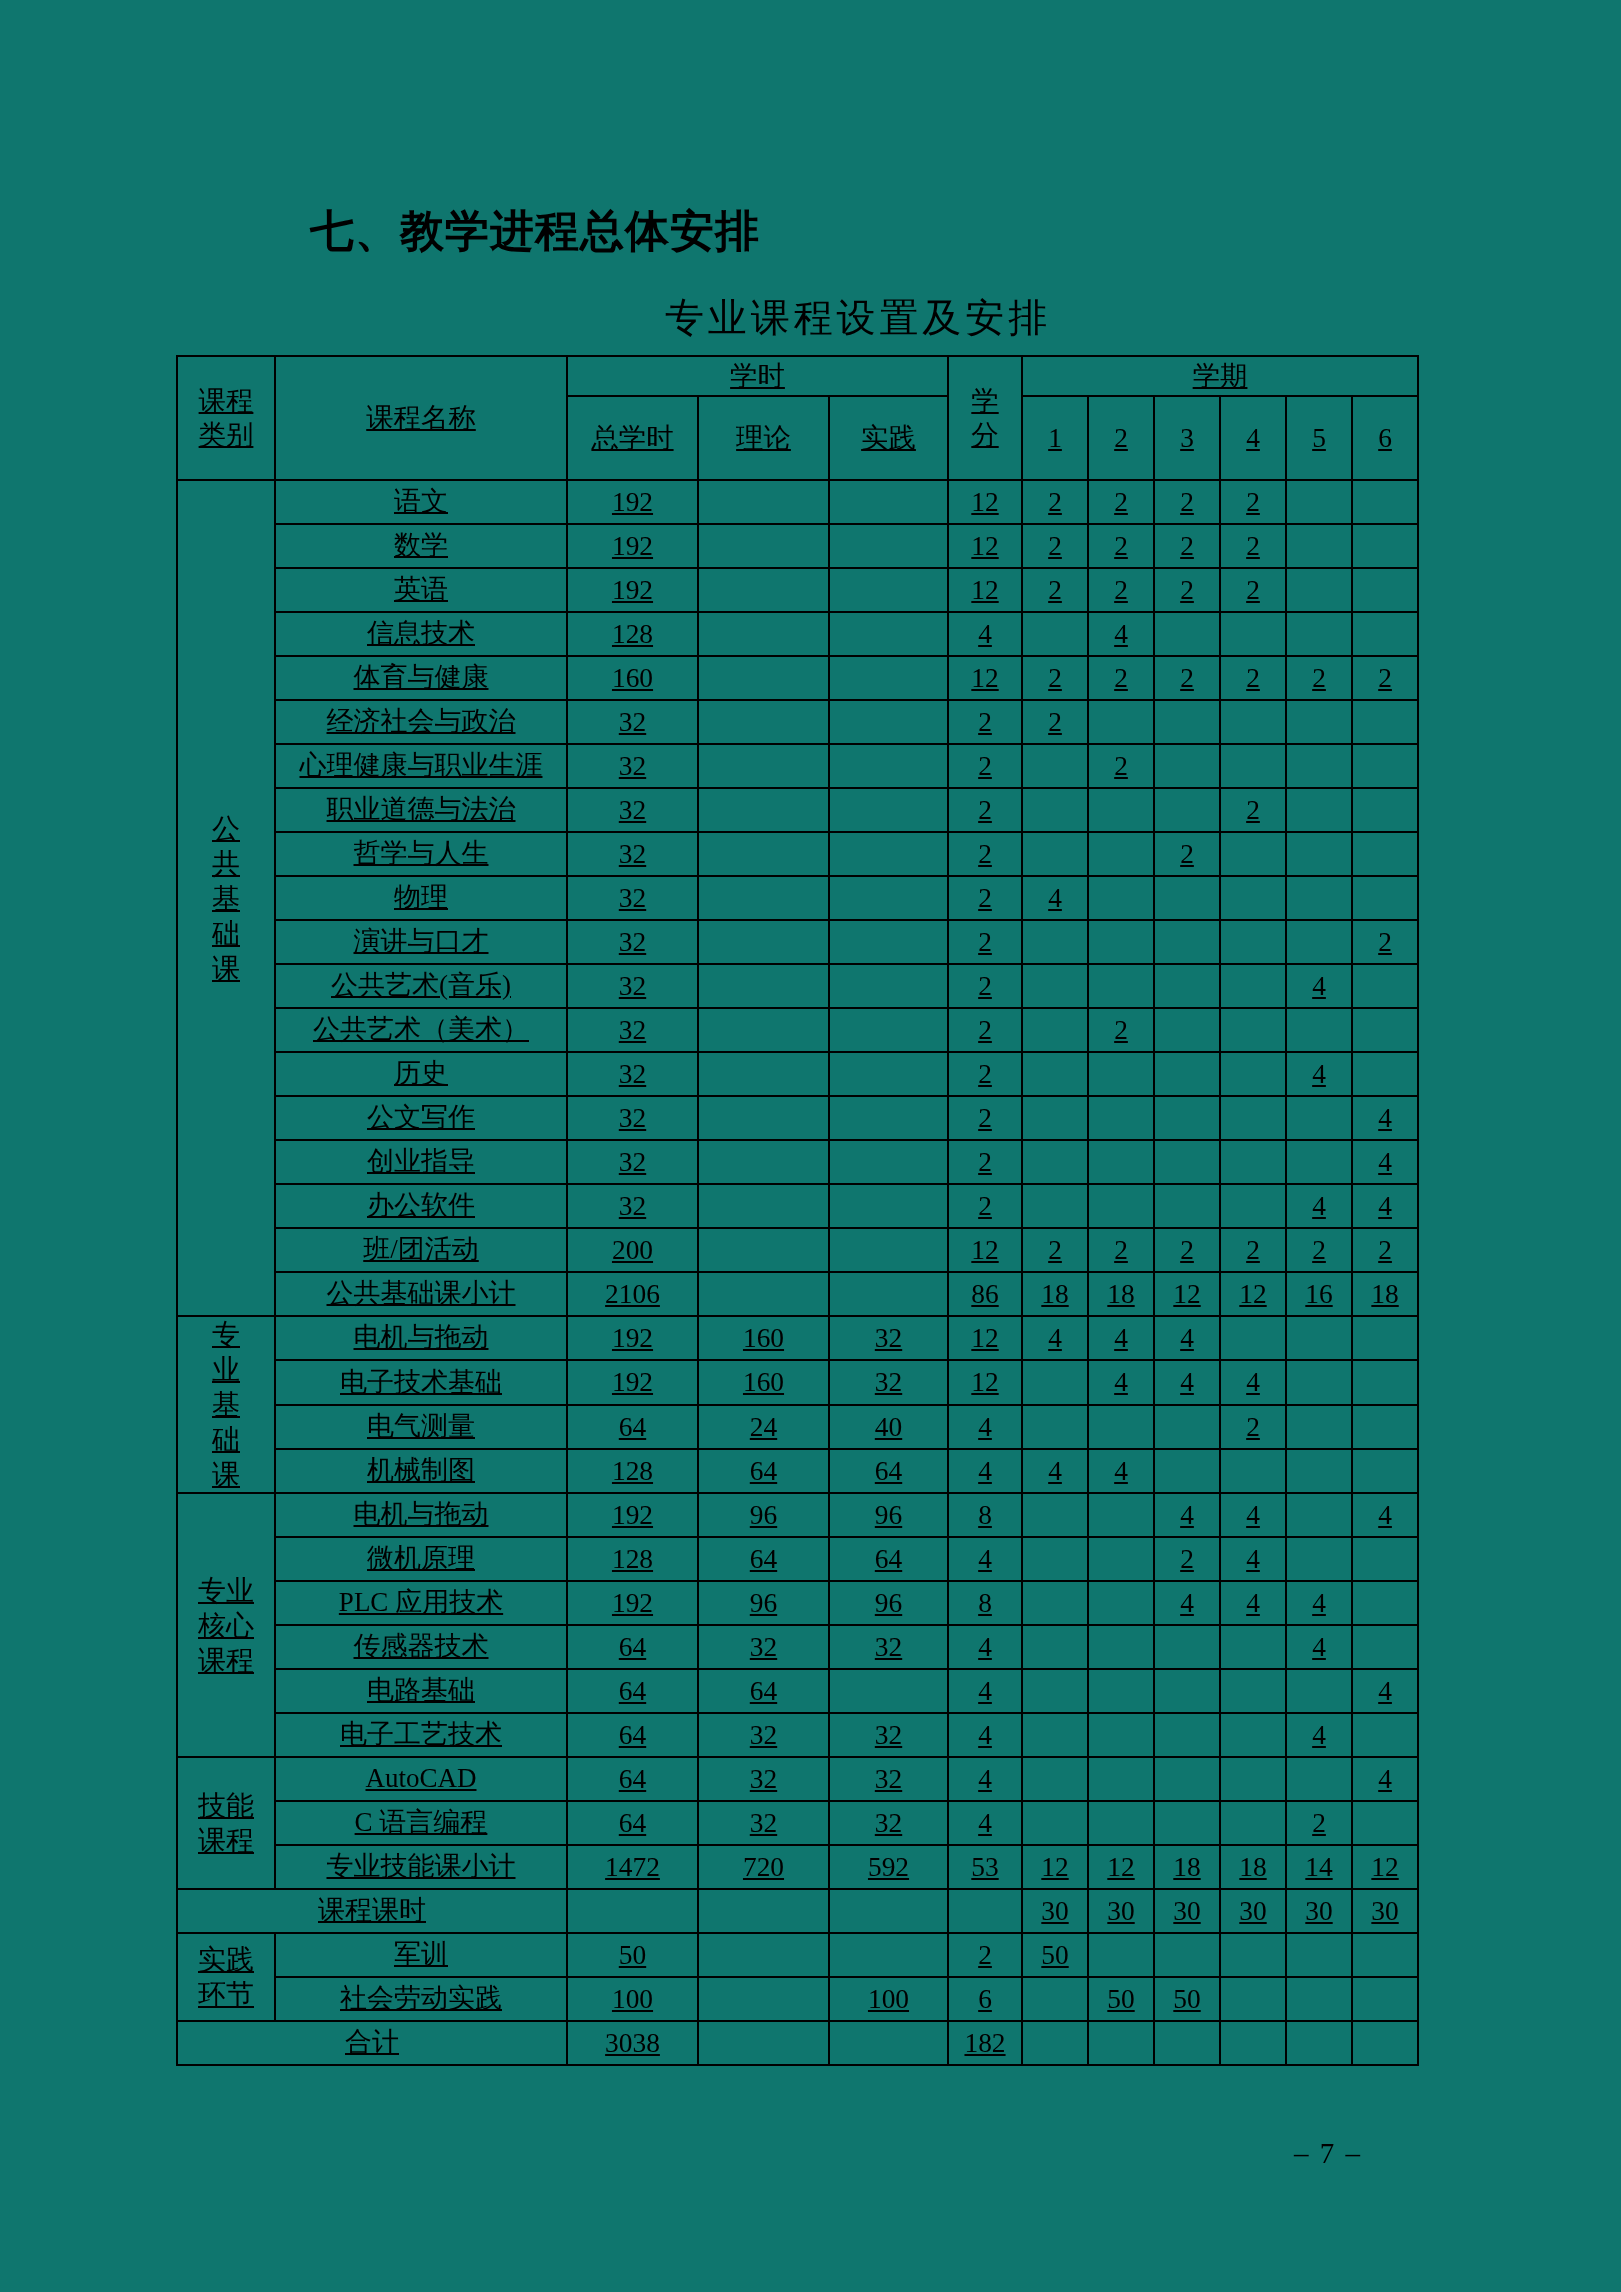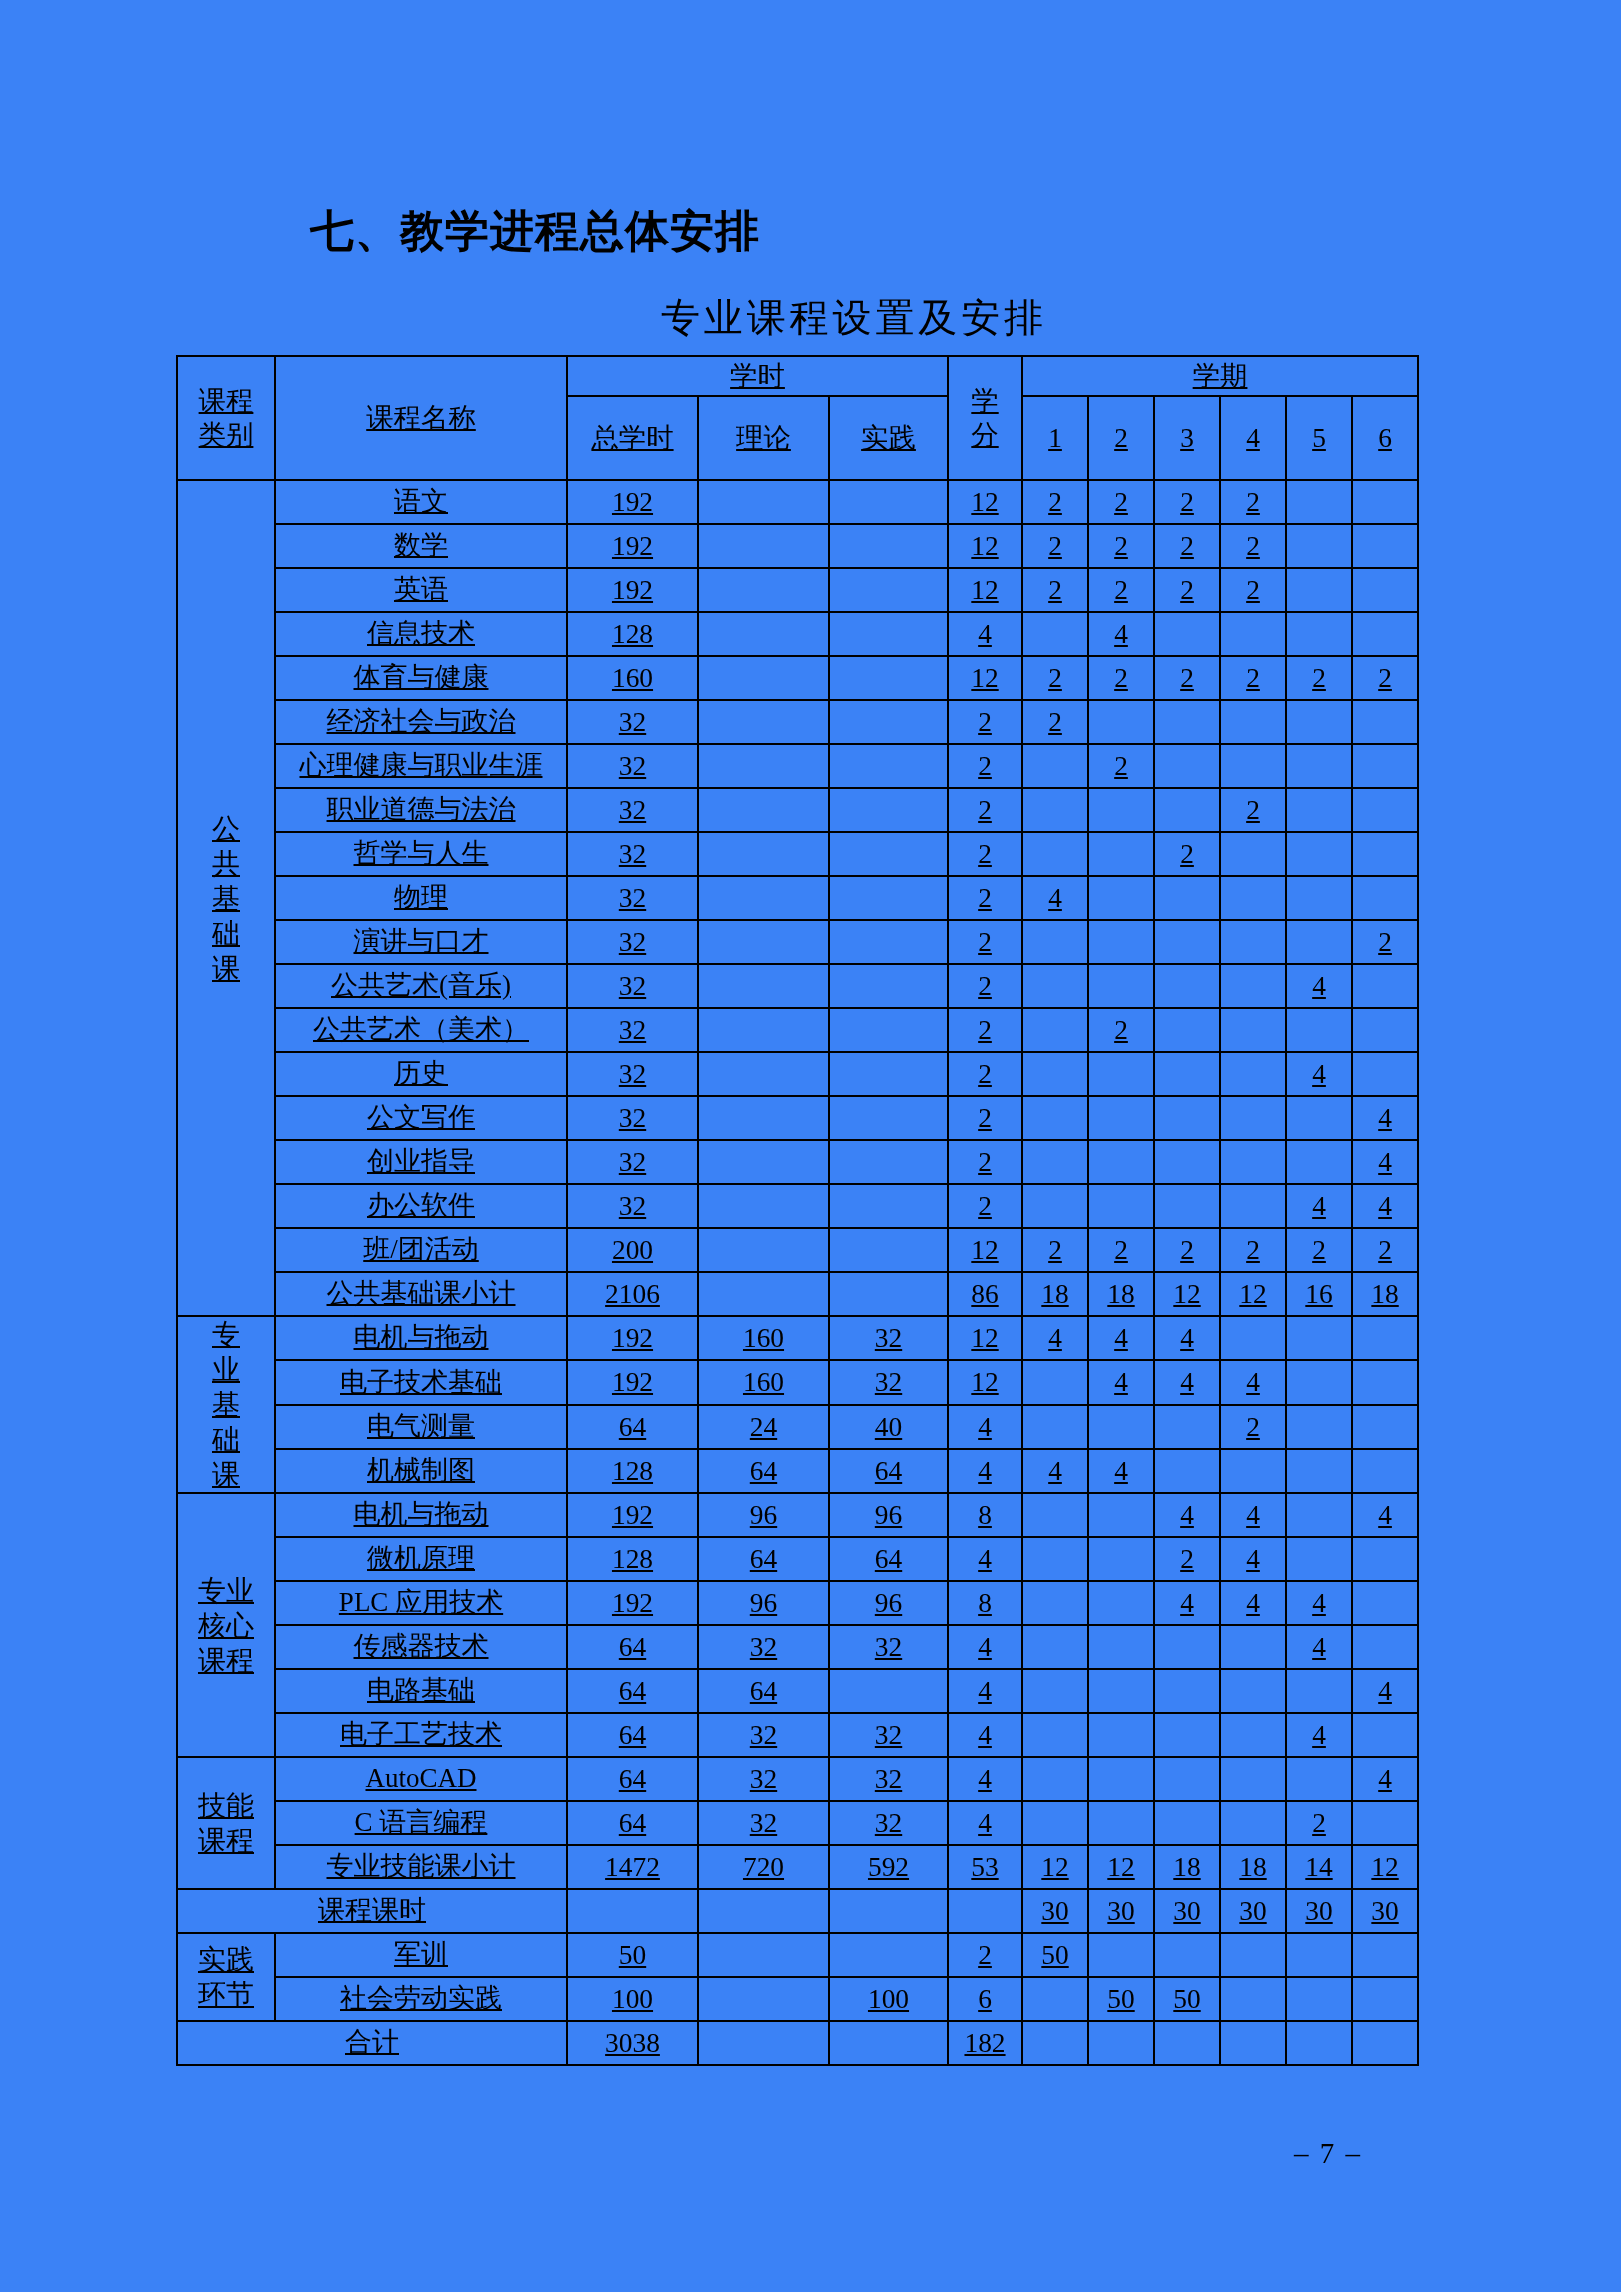--- a/index.html
+++ b/index.html
@@ -1,40 +1,40 @@
 <!DOCTYPE html>
 <html><head>
 <meta charset="utf-8">
 <style>
   html,body { margin:0; padding:0; background:#888; }
   .page {
     position: relative;
     width: 1621px;
     height: 2293px;
-    background: #3b82f6;
+    background: #0f766e;
     font-family: "Liberation Serif", "DejaVu Serif", serif;
     color: #000;
     overflow: hidden;
   }
   .doc-title {
     position: absolute;
     left: 310px;
     top: 202px;
     font-family: "Liberation Sans", "DejaVu Sans", sans-serif;
     font-weight: 700;
     font-size: 44px;
     letter-spacing: 1px;
     white-space: nowrap;
   }
   .table-title {
     position: absolute;
-    left: 635px;
+    left: 652px;
     top: 291px;
     width: 412px;
-    text-align: right;
+    text-align: center;
     font-size: 39px;
     letter-spacing: 3.9px;
     white-space: nowrap;
   }
   table.curriculum {
     position: absolute;
     left: 176px;
     top: 355px;
     width: 1240px;
     border-collapse: collapse;

